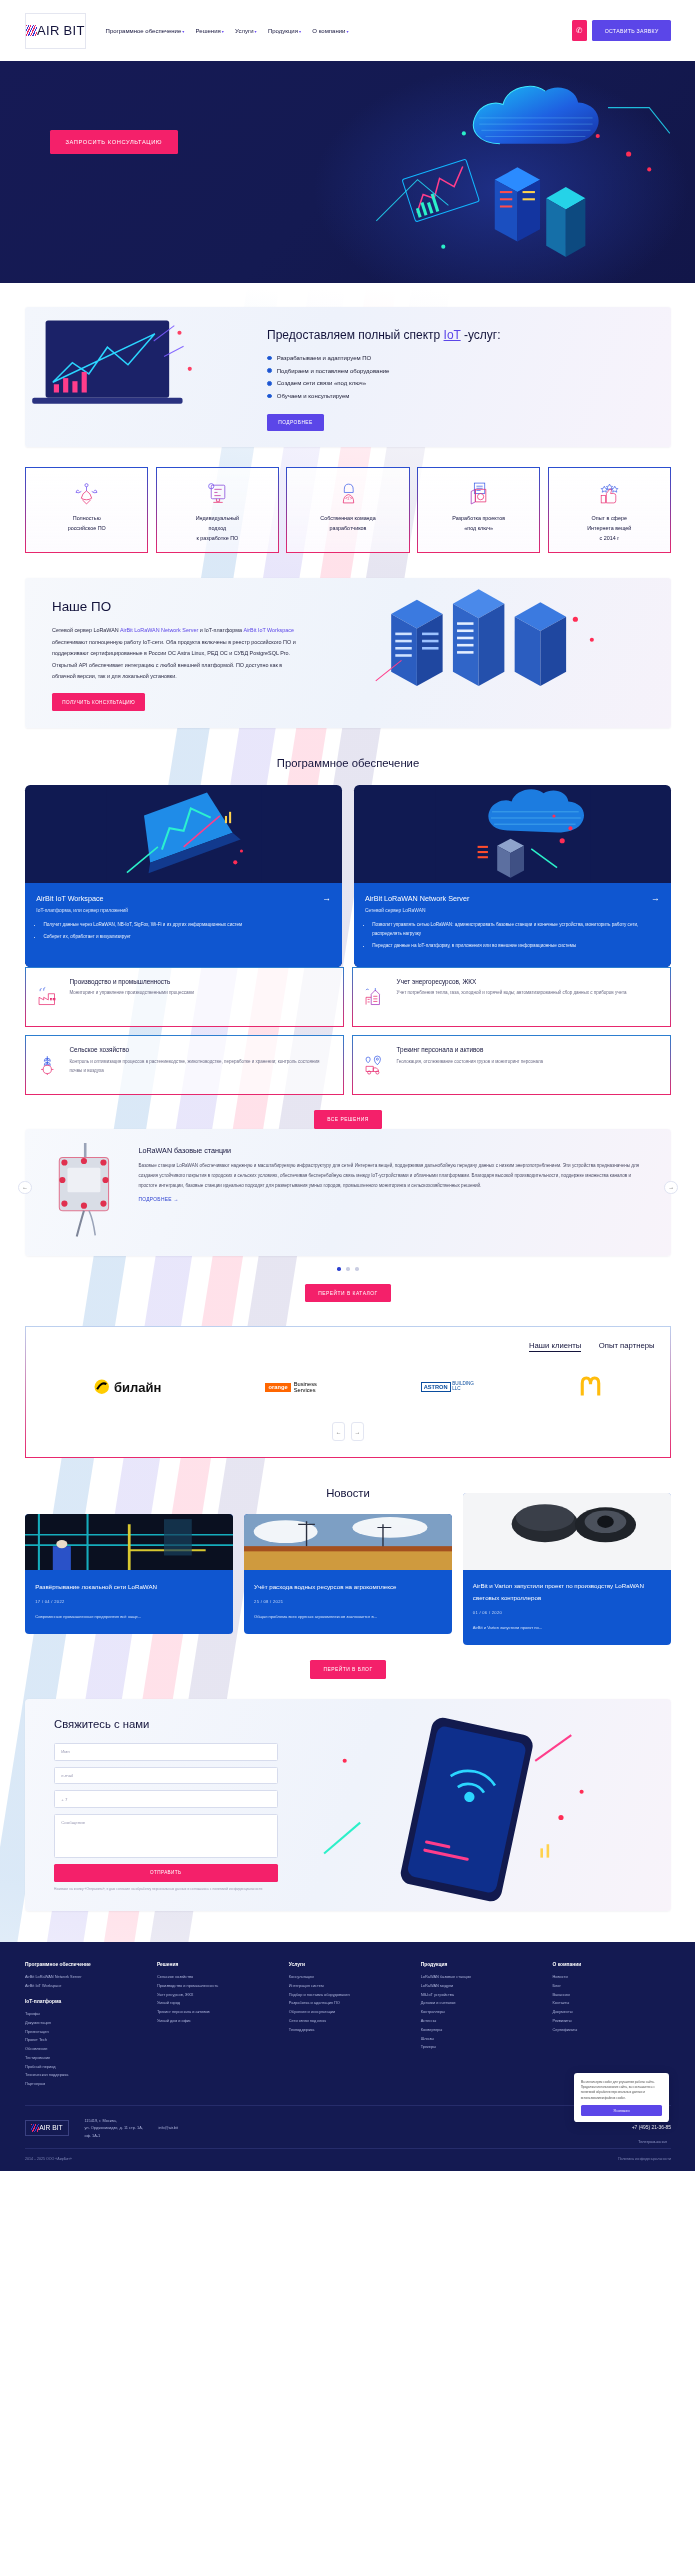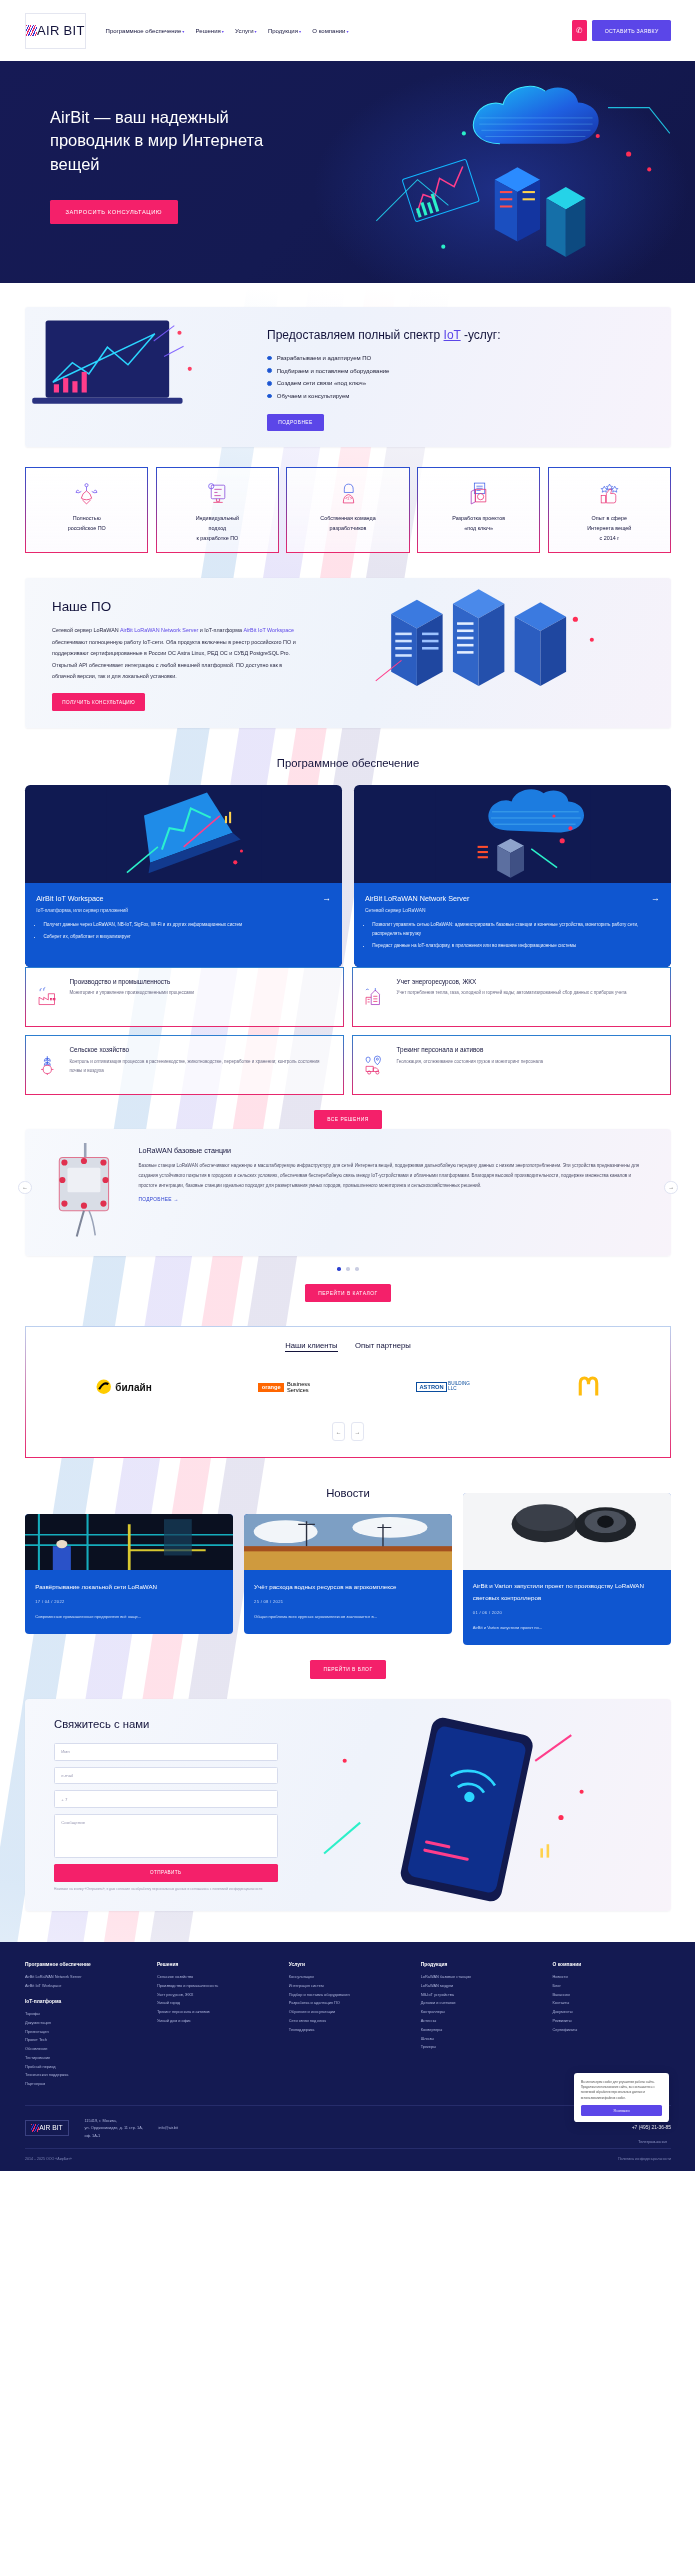--- a/index.html
+++ b/index.html
@@ -108,21 +108,21 @@
   .equip-link { display:inline-block; margin-top: 7.2px; font-size: 4.9px; color:#2b3fd0; letter-spacing:0.3px; cursor:pointer; }
   .carousel-arrow { position:absolute; top: 52px; width: 13.4px; height:13.4px; border-radius:50%; background:#fff; border:0.5px solid #dfe3f2; display:flex; align-items:center; justify-content:center; font-size:5.7px; color:#555; cursor:pointer; }
   .ca-left { left: -6.7px; } .ca-right { right: -6.7px; }
   .dots { text-align:center; margin-top: 8.2px; }
   .pdot { display:inline-block; width:3.6px; height:3.6px; border-radius:50%; background:#c9cde2; margin:0 1.5px; }
   .pdot.on { background:#2b3fd0; }
 
   
   .clients { margin: 0 25px; border:0.5px solid #e1b9d0; border-radius: 5.2px; padding: 13.4px 15.5px 15.5px; background:#fff;
       border-image: linear-gradient(180deg,#bcd0ef,#e8276d) 1; }
-  .cl-tabs { display:flex; justify-content:center; gap: 17.5px; margin-bottom: 11.3px; }
+  .cl-tabs { display:flex; justify-content:flex-end; gap: 17.5px; margin-bottom: 11.3px; }
   .cl-tab { font-size: 7.7px; color:#14143c; cursor:pointer; }
   .cl-tab.on { color:#14143c; border-bottom: 1px solid #14143c; padding-bottom: 1.5px; }
   .cl-logos { display:flex; align-items:center; justify-content:space-around; min-height: 47px; }
   .cl-nav { display:flex; justify-content:center; gap: 5.2px; margin-top: 11.3px; }
   .cl-btn { width:13.4px; height:19.6px; border:0.5px solid #e3e6f2; border-radius:3.1px; background:#fff; display:flex; align-items:center; justify-content:center; font-size:5.7px; color:#666; cursor:pointer;}
 
   
   .news-row { display:flex; gap: 10.3px; margin: 0 25px; align-items: flex-start; }
   .news-card { flex:1; border-radius: 4.1px; overflow:hidden; background:#0f56d0; }
   .news-img { height: 56px; }
@@ -259,21 +259,20 @@
             <circle cx="560" cy="200" r="5"></circle>
             <circle cx="600" cy="230" r="4"></circle>
             <circle cx="500" cy="165" r="4"></circle>
           </g>
       <g fill="#2bf0c9">
             <circle cx="240" cy="160" r="4"></circle>
             <circle cx="200" cy="380" r="4"></circle>
           </g>
     </svg>
     <div class="hero-inner">
-      <div class="hero-title">AirBit — ваш надежный проводник в мир Интернета вещей</div>
       <button class="hero-btn">ЗАПРОСИТЬ КОНСУЛЬТАЦИЮ</button>
     </div>
   </div>
 
   <div class="services">
     <div class="svc-art">
       <svg viewBox="0 0 470 262" width="242" height="135">
         <rect x="0" y="0" width="470" height="262" fill="none"></rect>
         <g transform="translate(40,26)">
           <rect x="0" y="0" width="240" height="150" rx="5" fill="#1b2268"></rect>
@@ -637,21 +636,21 @@
     <div class="cl-tabs">
       <div class="cl-tab on">Наши клиенты</div>
       <div class="cl-tab">Опыт партнеры</div>
     </div>
     <div class="cl-logos">
       <div style="display:flex;align-items:center;gap:3.1px;">
         <svg width="17.5" height="17.5" viewBox="0 0 34 34">
               <circle cx="17" cy="17" r="14" fill="#ffcc00"></circle>
               <path d="M8 22 q9 -16 18 -10" stroke="#000" stroke-width="4" fill="none"></path>
             </svg>
-        <span style="font-size:10px;font-weight:700;color:#111;">билайн</span>
+        <span style="font-size:13px;font-weight:700;color:#111;">билайн</span>
       </div>
       <div style="display:flex;align-items:center;gap:2.6px;">
         <span style="background:#f60;color:#fff;font-size:5.7px;padding:1.5px 3.6px;font-weight:700;">orange</span>
         <span style="font-size:5.7px;color:#000;line-height:1.1;">Business<br>Services</span>
       </div>
       <div style="display:flex;align-items:center;gap:1.5px;">
         <span style="background:#fff;color:#0a4d9e;font-size:5.7px;font-weight:700;border:0.5px solid #0a4d9e;padding:1px 2.1px;">ASTRON</span>
         <span style="font-size:4.6px;color:#0a4d9e;line-height:1.05;">BUILDING<br>LLC</span>
       </div>
       <div>

